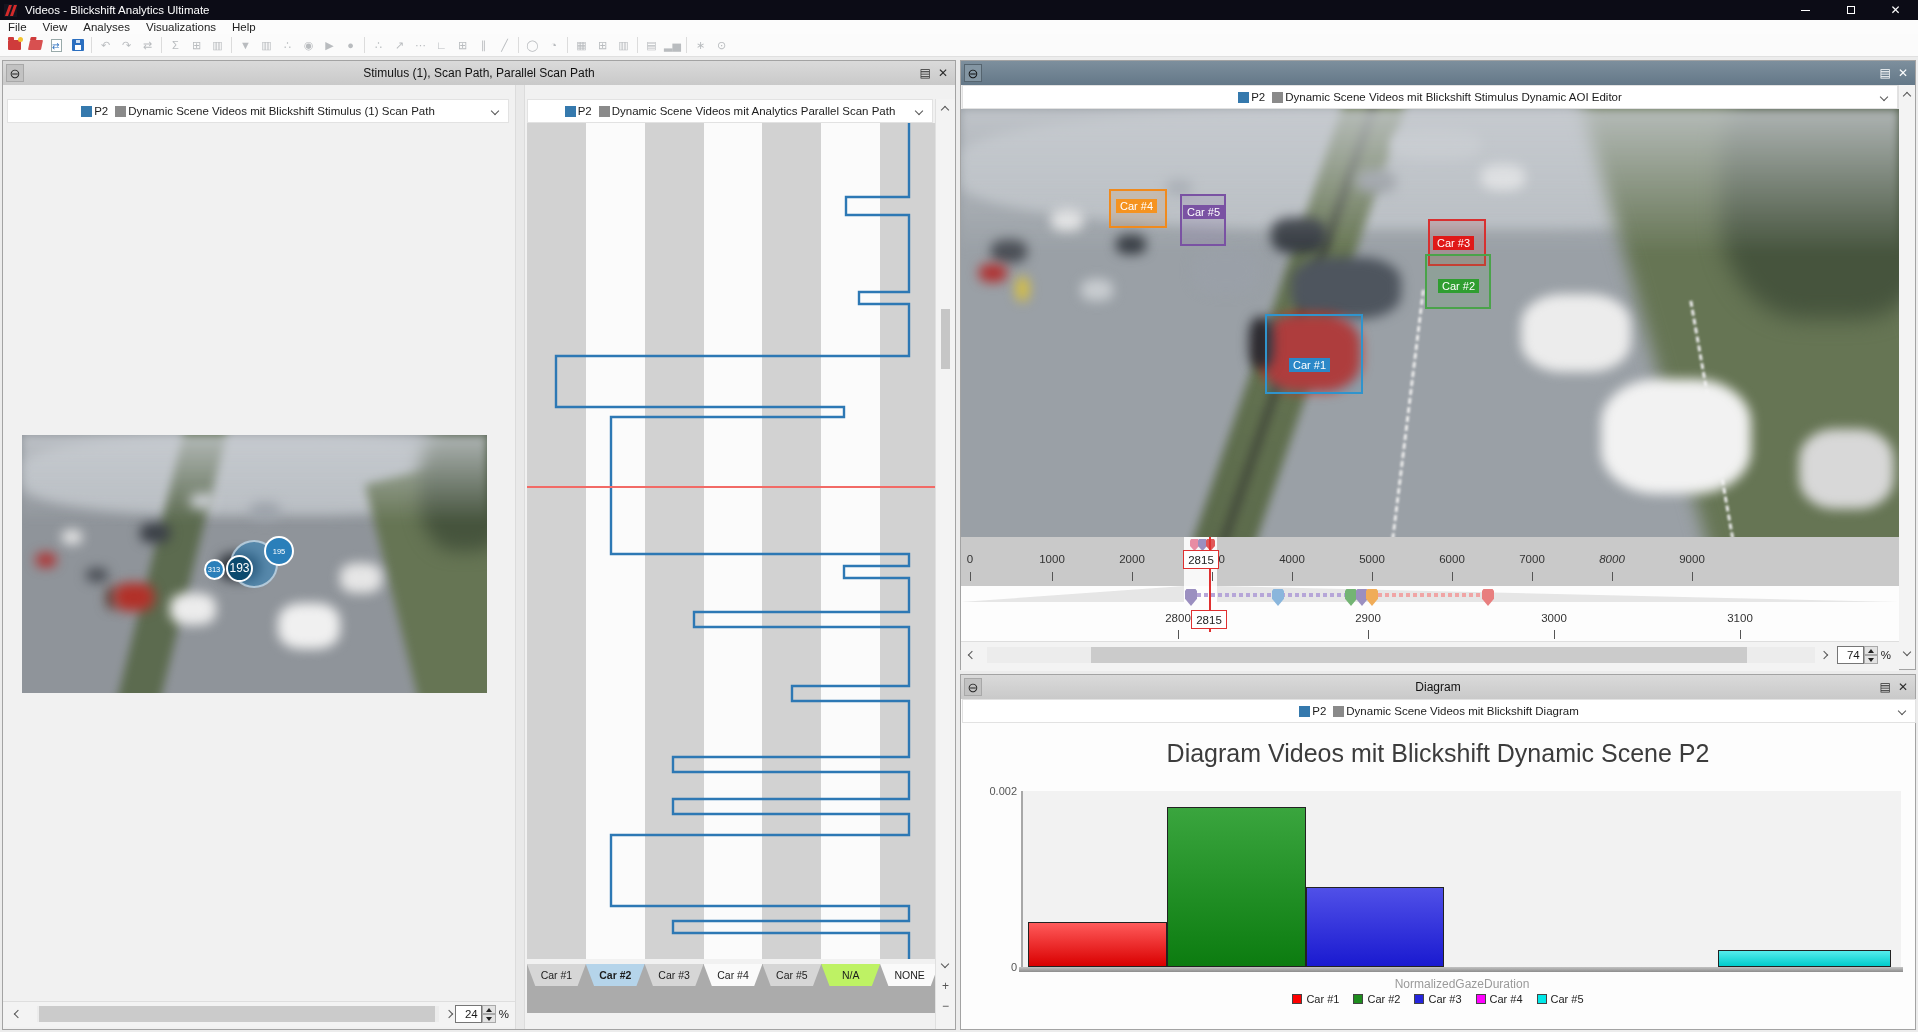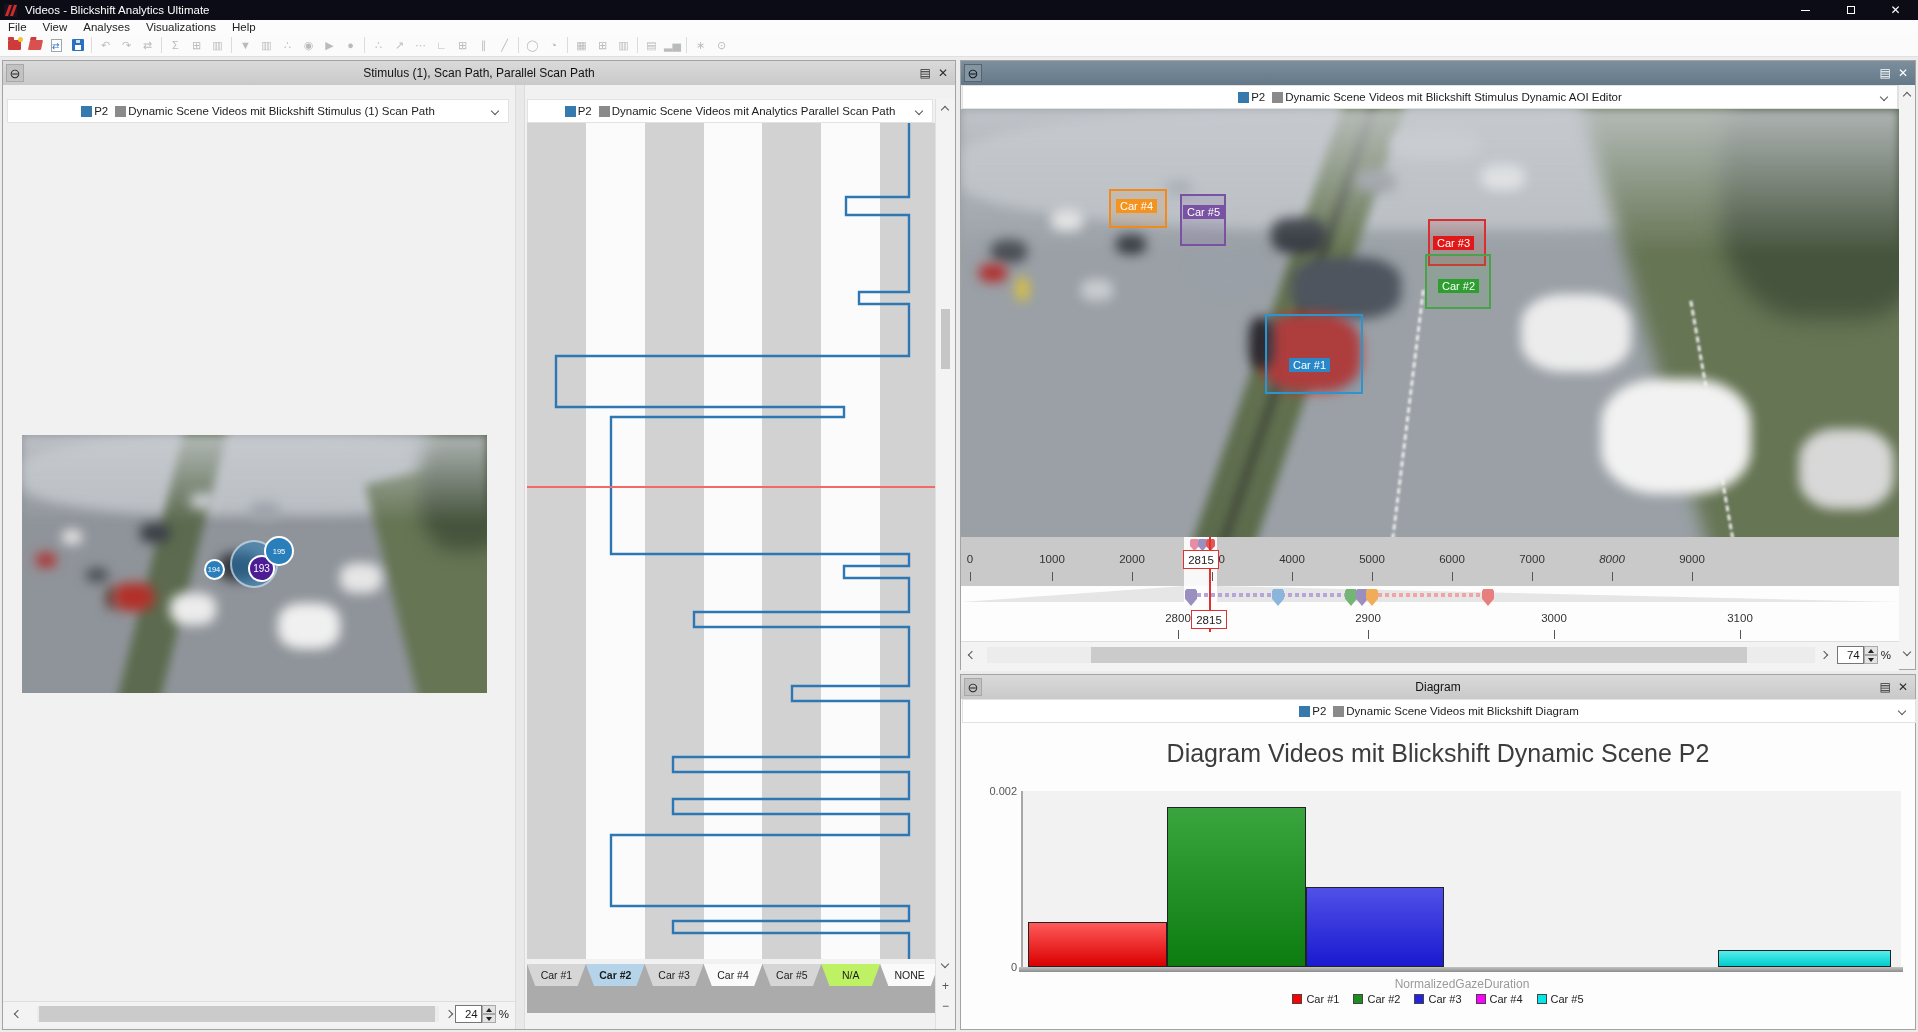--- a/index.html
+++ b/index.html
@@ -241,22 +241,22 @@
           <div class="blob" style="left:92px;top:148px;width:40px;height:28px;background:#b23028;"></div>
           <div class="blob" style="left:148px;top:158px;width:46px;height:32px;background:#ececec;"></div>
           <div class="blob" style="left:196px;top:118px;width:42px;height:28px;background:#33383f;"></div>
           <div class="blob" style="left:228px;top:66px;width:30px;height:20px;background:#9aa0a8;"></div>
           <div class="blob" style="left:256px;top:168px;width:62px;height:46px;background:#f0f0f0;"></div>
           <div class="blob" style="left:318px;top:128px;width:42px;height:30px;background:#e6e6e6;"></div>
           <div class="haze"></div>
         </div>
         <div id="fixations">
             <div class="fix-circle" style="left: 208px; top: 105px; width: 48px; height: 48px; font-size: 7.5px; background: rgba(42, 127, 186, 0.55); border: 2px solid rgba(255, 255, 255, 0.55);"></div>
-            <div class="fix-circle" style="left: 181.5px; top: 123.5px; width: 21px; height: 21px; font-size: 7.5px; background: rgb(42, 127, 186); border: 2px solid rgb(255, 255, 255);">194</div>
-            <div class="fix-circle" style="left: 226px; top: 119.5px; width: 27px; height: 27px; font-size: 10px; background: #4c1d95; border: 2px solid rgb(255, 255, 255);">193</div>
+            <div class="fix-circle" style="left: 181.5px; top: 123.5px; width: 21px; height: 21px; font-size: 7.5px; background: rgb(42, 127, 186); border: 2px solid rgb(255, 255, 255);">313</div>
+            <div class="fix-circle" style="left: 204px; top: 119.5px; width: 27px; height: 27px; font-size: 12px; background: #0c4a6e; border: 2px solid rgb(255, 255, 255);">193</div>
             <div class="fix-circle" style="left: 242px; top: 101px; width: 30px; height: 30px; font-size: 7.5px; background: rgb(42, 127, 186); border: 2px solid rgb(255, 255, 255);">195</div>
           </div>
       </div>
 
       <div class="scroll-row" style="left:0;right:0;bottom:2px;height:26px;">
         <span class="chev cv-l sb-arrow" style="left:12px;top:9px;"></span>
         <div class="sb-track" style="left:34px;width:402px;">
           <div class="sb-thumb" style="left:2px;width:396px;"></div>
         </div>
         <span class="chev cv-r sb-arrow" style="left:443px;top:9px;"></span>

